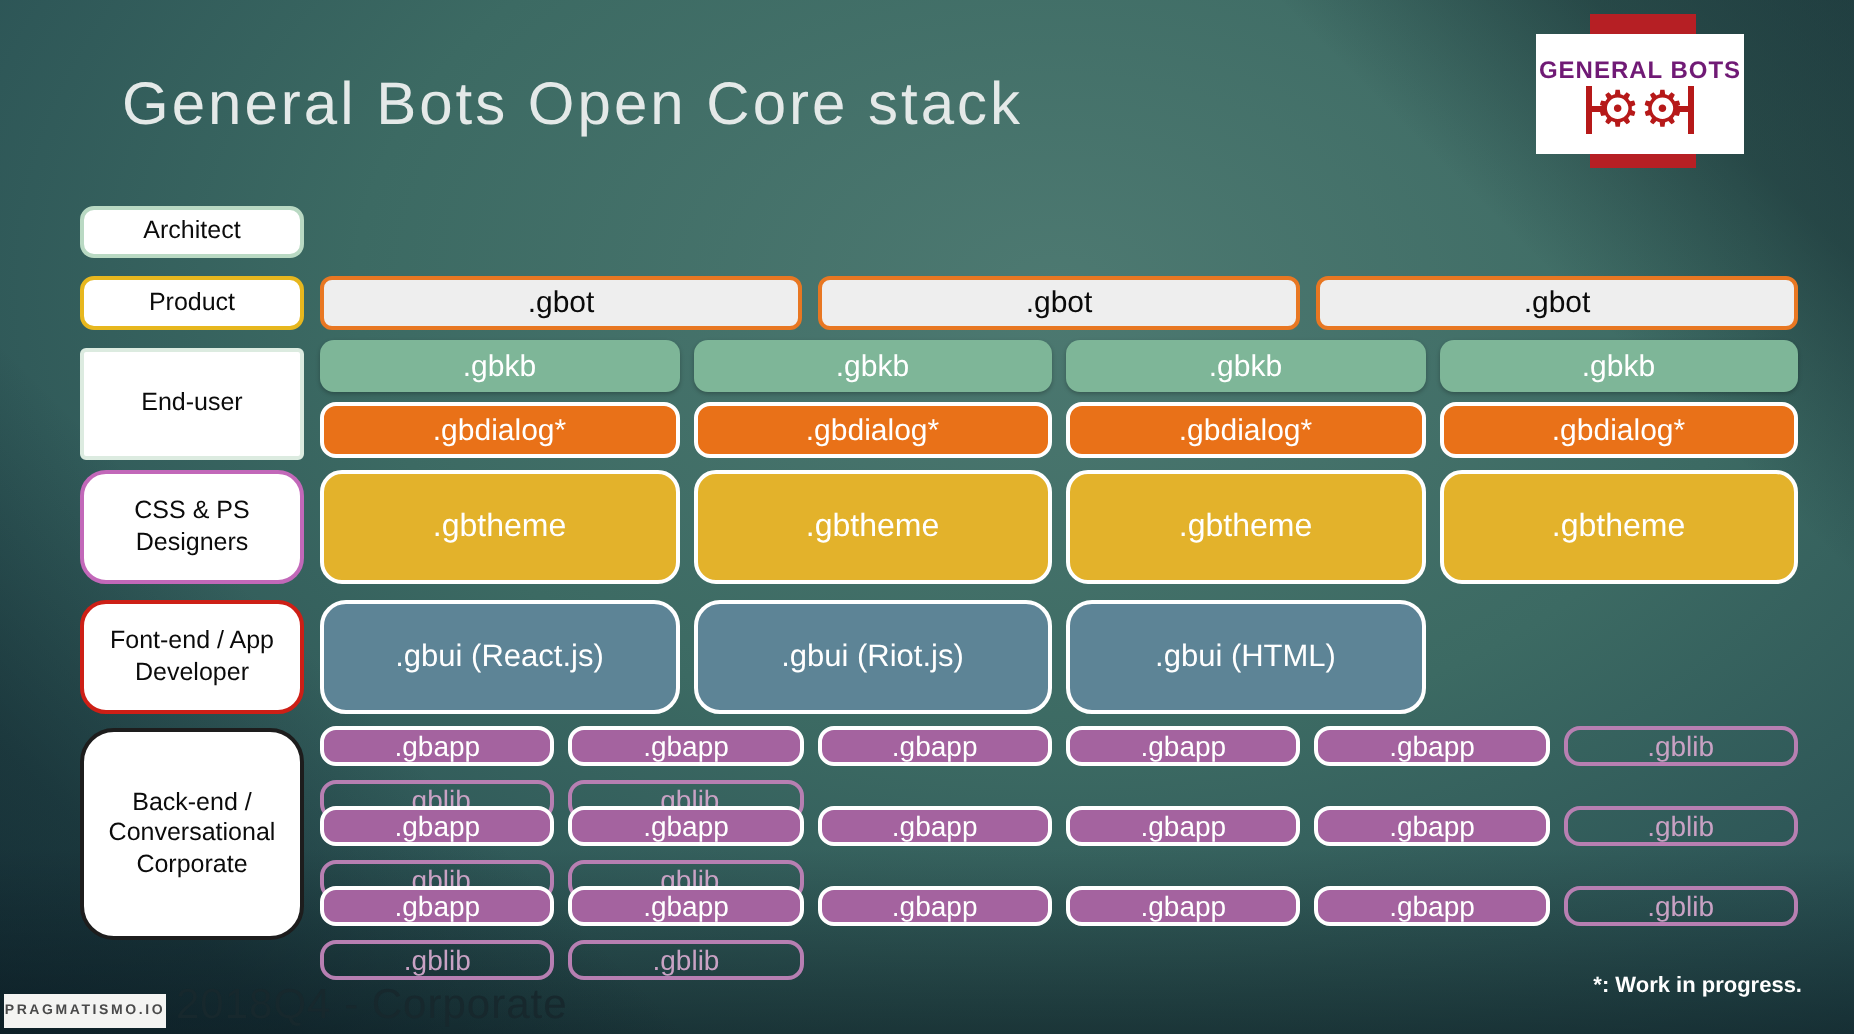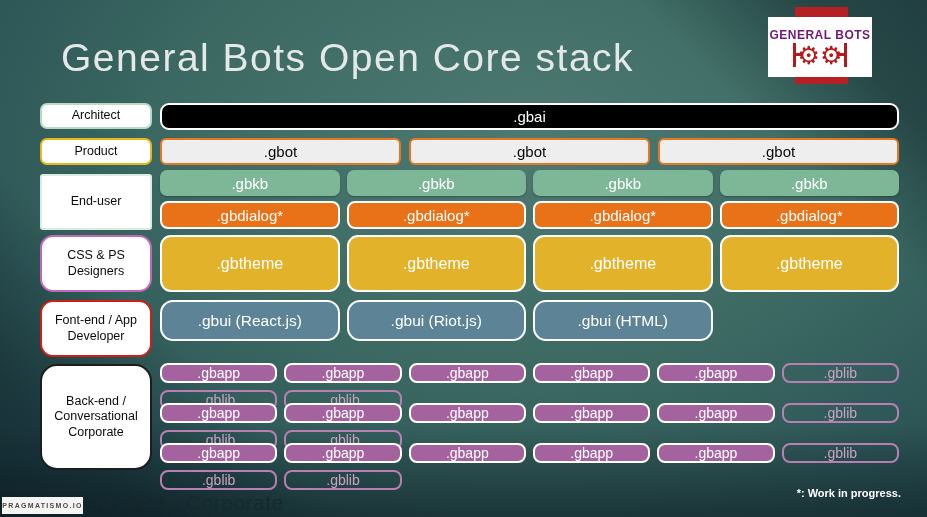--- a/index.html
+++ b/index.html
@@ -7,21 +7,21 @@
     position:relative;width:927px;height:517px;overflow:hidden;
     font-family:"Liberation Sans", sans-serif;
     background:
       linear-gradient(225deg, rgba(8,22,30,0.45) 0%, rgba(8,22,30,0.40) 9%, rgba(8,22,30,0) 20%),
       linear-gradient(45deg, rgba(8,22,30,0.50) 0%, rgba(8,22,30,0.42) 10%, rgba(8,22,30,0) 24%),
       linear-gradient(180deg, rgba(0,0,0,0) 82%, rgba(4,13,18,0.45) 100%),
       radial-gradient(ellipse 1000px 650px at 57% 28%, #4d7971 0%, #3c6a63 35%, #24494f 72%, #152f3a 100%);
   }
   .title{
     position:absolute;left:61px;top:36px;margin:0;
-    font-size:39px;font-weight:normal;letter-spacing:1.5px;color:#e4e9e8;
+    font-size:30px;font-weight:normal;letter-spacing:1.5px;color:#e4e9e8;
   }
   
   .logo-stripe{position:absolute;left:795px;top:7px;width:53px;height:77px;background:#b61f24;}
   .logo-box{
     position:absolute;left:768px;top:17px;width:104px;height:60px;background:#ffffff;
     display:flex;flex-direction:column;align-items:center;justify-content:center;gap:1px;
   }
   .logo-name{color:#701a75;font-weight:bold;font-size:12px;letter-spacing:0.5px;}
   .logo-gears{display:flex;align-items:center;gap:0px;color:#b61919;}
   .gear{font-size:25px;line-height:24px;}
@@ -45,21 +45,21 @@
   
   .row{position:absolute;left:160px;width:739px;display:grid;}
   .cols3{grid-template-columns:repeat(3,1fr);gap:8px;}
   .cols4{grid-template-columns:repeat(4,1fr);gap:7px;}
   .cols8{grid-template-columns:repeat(6,1fr);gap:7px;}
   #row-gbai{top:103px;height:27px;}
   #row-gbot{top:138px;height:27px;}
   #row-gbkb{top:170px;height:26px;}
   #row-gbdialog{top:201px;height:28px;}
   #row-gbtheme{top:235px;height:57px;}
-  #row-gbui{top:300px;height:41px;}
+  #row-gbui{top:300px;height:57px;}
   #row-apps-1{top:363px;height:29px;}
   #row-apps-2{top:403px;height:29px;}
   #row-apps-3{top:443px;height:29px;}
   .blk{
     display:flex;align-items:center;justify-content:center;
     color:#fff;font-size:15px;box-sizing:border-box;border-radius:8px;white-space:nowrap;
   }
   .gbai{background:#000000;border:2px solid #ffffff;border-radius:9px;}
   .gbot{background:#eeeeee;border:2px solid #e87722;color:#0a0a0a;border-radius:6px;}
   .gbkb{background:#7eb698;border-radius:7px;box-shadow:0 1px 2px rgba(0,0,0,0.25);}
@@ -107,23 +107,20 @@
   <div class="label-box" id="label-designers">
     <span>CSS &amp; PS Designers</span>
   </div>
   <div class="label-box" id="label-frontend">
     <span>Font-end / App Developer</span>
   </div>
   <div class="label-box" id="label-backend">
     <span>Back-end / Conversational Corporate</span>
   </div>
 
-  <div class="row" id="row-gbai">
-    <div class="blk gbai">.gbai</div>
-  </div>
 
   <div class="row cols3" id="row-gbot">
     <div class="blk gbot">.gbot</div>
     <div class="blk gbot">.gbot</div>
     <div class="blk gbot">.gbot</div>
   </div>
 
   <div class="row cols4" id="row-gbkb">
     <div class="blk gbkb">.gbkb</div>
     <div class="blk gbkb">.gbkb</div>

